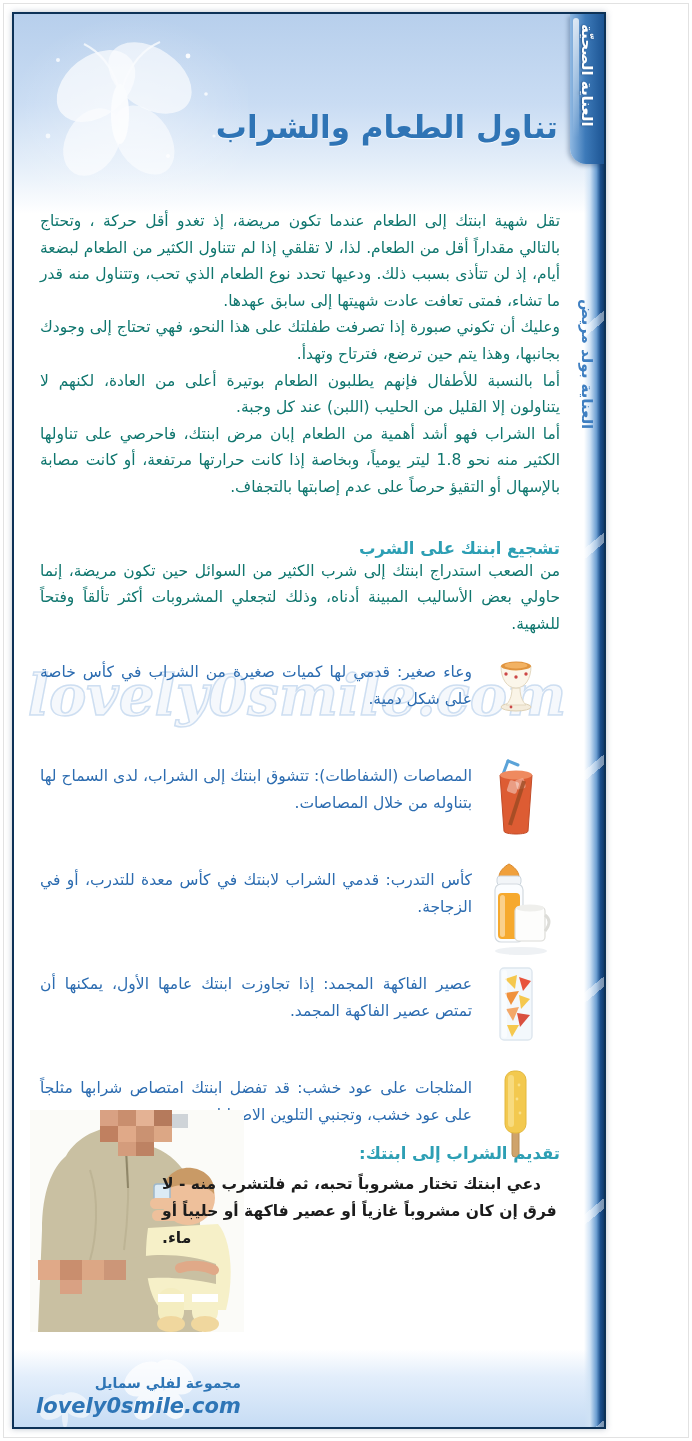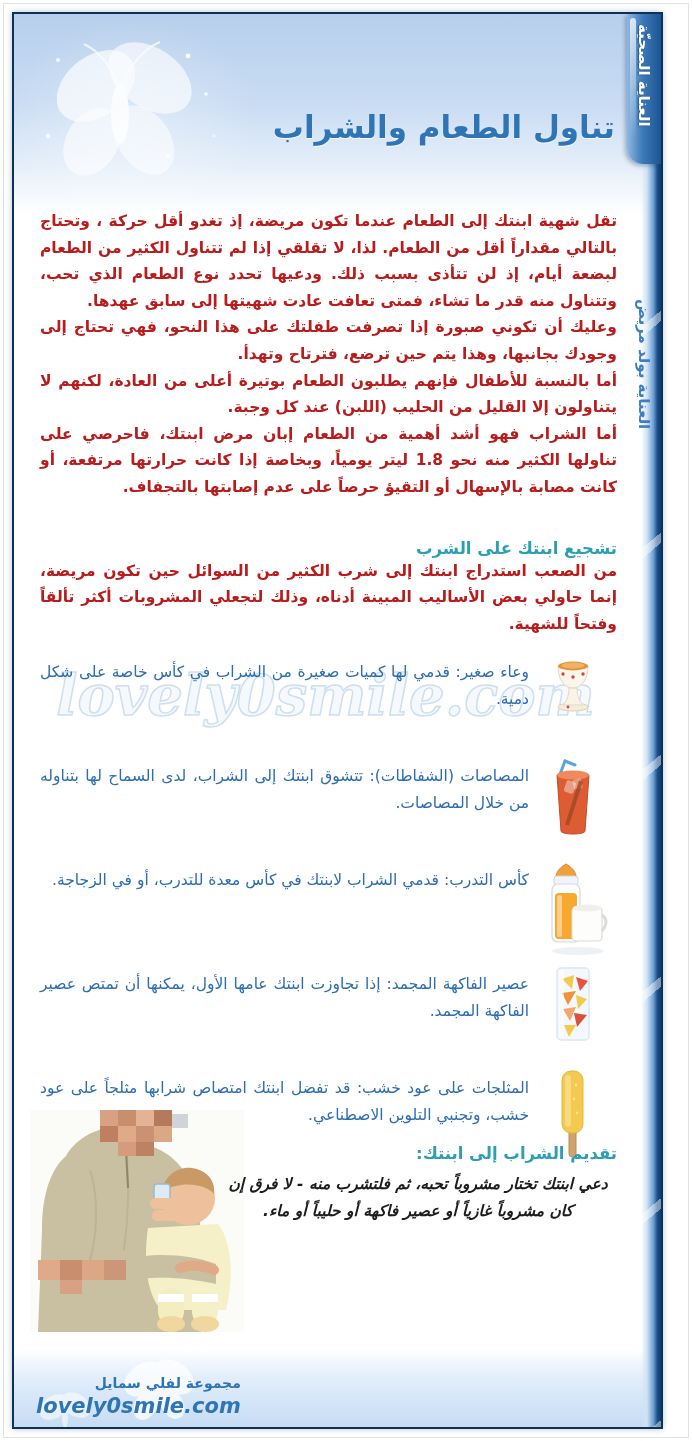--- a/index.html
+++ b/index.html
@@ -3,21 +3,21 @@
 <meta charset="utf-8">
 <style>
   * { box-sizing: border-box; }
   html,body { margin:0; padding:0; }
   body {
     width:692px; height:1441px; position:relative; background:#ffffff;
     font-family:"DejaVu Sans","Liberation Sans",sans-serif;
   }
   .outer-frame { position:absolute; inset:3px; border:1px solid #e2e2e2; pointer-events:none; }
   .card {
-    position:absolute; left:12px; top:12px; width:651px; height:1417px;
+    position:absolute; left:12px; top:12px; width:594px; height:1417px;
     border:2px solid #0d3257; background:#ffffff; overflow:hidden;
     box-shadow:0 0 6px rgba(60,80,110,.35);
   }
   
   .header {
     position:absolute; top:0; left:0; right:0; height:200px;
     background:linear-gradient(180deg,#b7cfec 0%, #c9dcf3 45%, #e7f0fa 78%, #ffffff 100%);
   }
   .header-art { position:absolute; left:4px; top:2px; }
   .page-title {
@@ -62,38 +62,38 @@
     font-family:"DejaVu Serif","Liberation Serif",serif; font-style:italic; font-weight:bold;
     font-size:56px; color:rgba(190,212,238,.16);
     -webkit-text-stroke:1.5px rgba(176,203,233,.6);
     pointer-events:none; white-space:nowrap;
   }
   
   .content {
     position:absolute; top:194px; left:26px; right:44px; z-index:2; direction:rtl;
   }
   .content p.body-par {
-    margin:0; font-size:15.5px; line-height:26.6px; font-weight:bold; color:#b91c1c;
+    margin:0; font-size:15.5px; line-height:26.6px; font-weight:normal; color:#0f766e;
     text-align:justify;
   }
   .section-heading {
     margin:38px 0 0 0; color:#2d9fb4; font-size:16.5px; font-weight:bold;
   }
   .tips-list { margin-top:16px; }
   .tip-row { display:flex; height:104px; align-items:flex-start; }
   .tip-icon-cell { width:88px; flex:0 0 88px; display:flex; justify-content:center; padding-top:0; }
   .tip-text {
     flex:1; color:#2c6cb0; font-size:15.5px; line-height:26.6px; font-weight:normal;
     text-align:justify; padding-top:6px;
   }
   
   .photo-box { position:absolute; left:16px; top:1096px; width:214px; height:222px; z-index:2; }
   .offer { position:absolute; top:1130px; right:44px; width:398px; z-index:2; direction:rtl; }
   .offer-heading { color:#2d9fb4; font-size:16.5px; font-weight:bold; margin:0 0 8px 0; }
-  .offer-text { margin:0; color:#1c1c1c; font-size:15.5px; line-height:27px; font-weight:bold; text-align:center;font-style:italic; }
+  .offer-text { margin:0; color:#1c1c1c; font-size:15.5px; line-height:27px; font-weight:bold; text-align:left; }
   
   .footer {
     position:absolute; left:0; right:0; bottom:0; height:78px; z-index:3;
     background:linear-gradient(180deg, rgba(255,255,255,0) 0%, #e3eefb 35%, #c6dcf4 100%);
   }
   .footer-butterflies { position:absolute; left:10px; bottom:0; }
   .footer-text { position:absolute; left:22px; bottom:8px; line-height:1.25; }
   .footer-group { color:#2e75b6; font-size:14px; font-weight:bold; direction:rtl; }
   .footer-site { color:#2e75b6; font-size:21px; font-weight:bold; font-style:italic; }
 </style>

